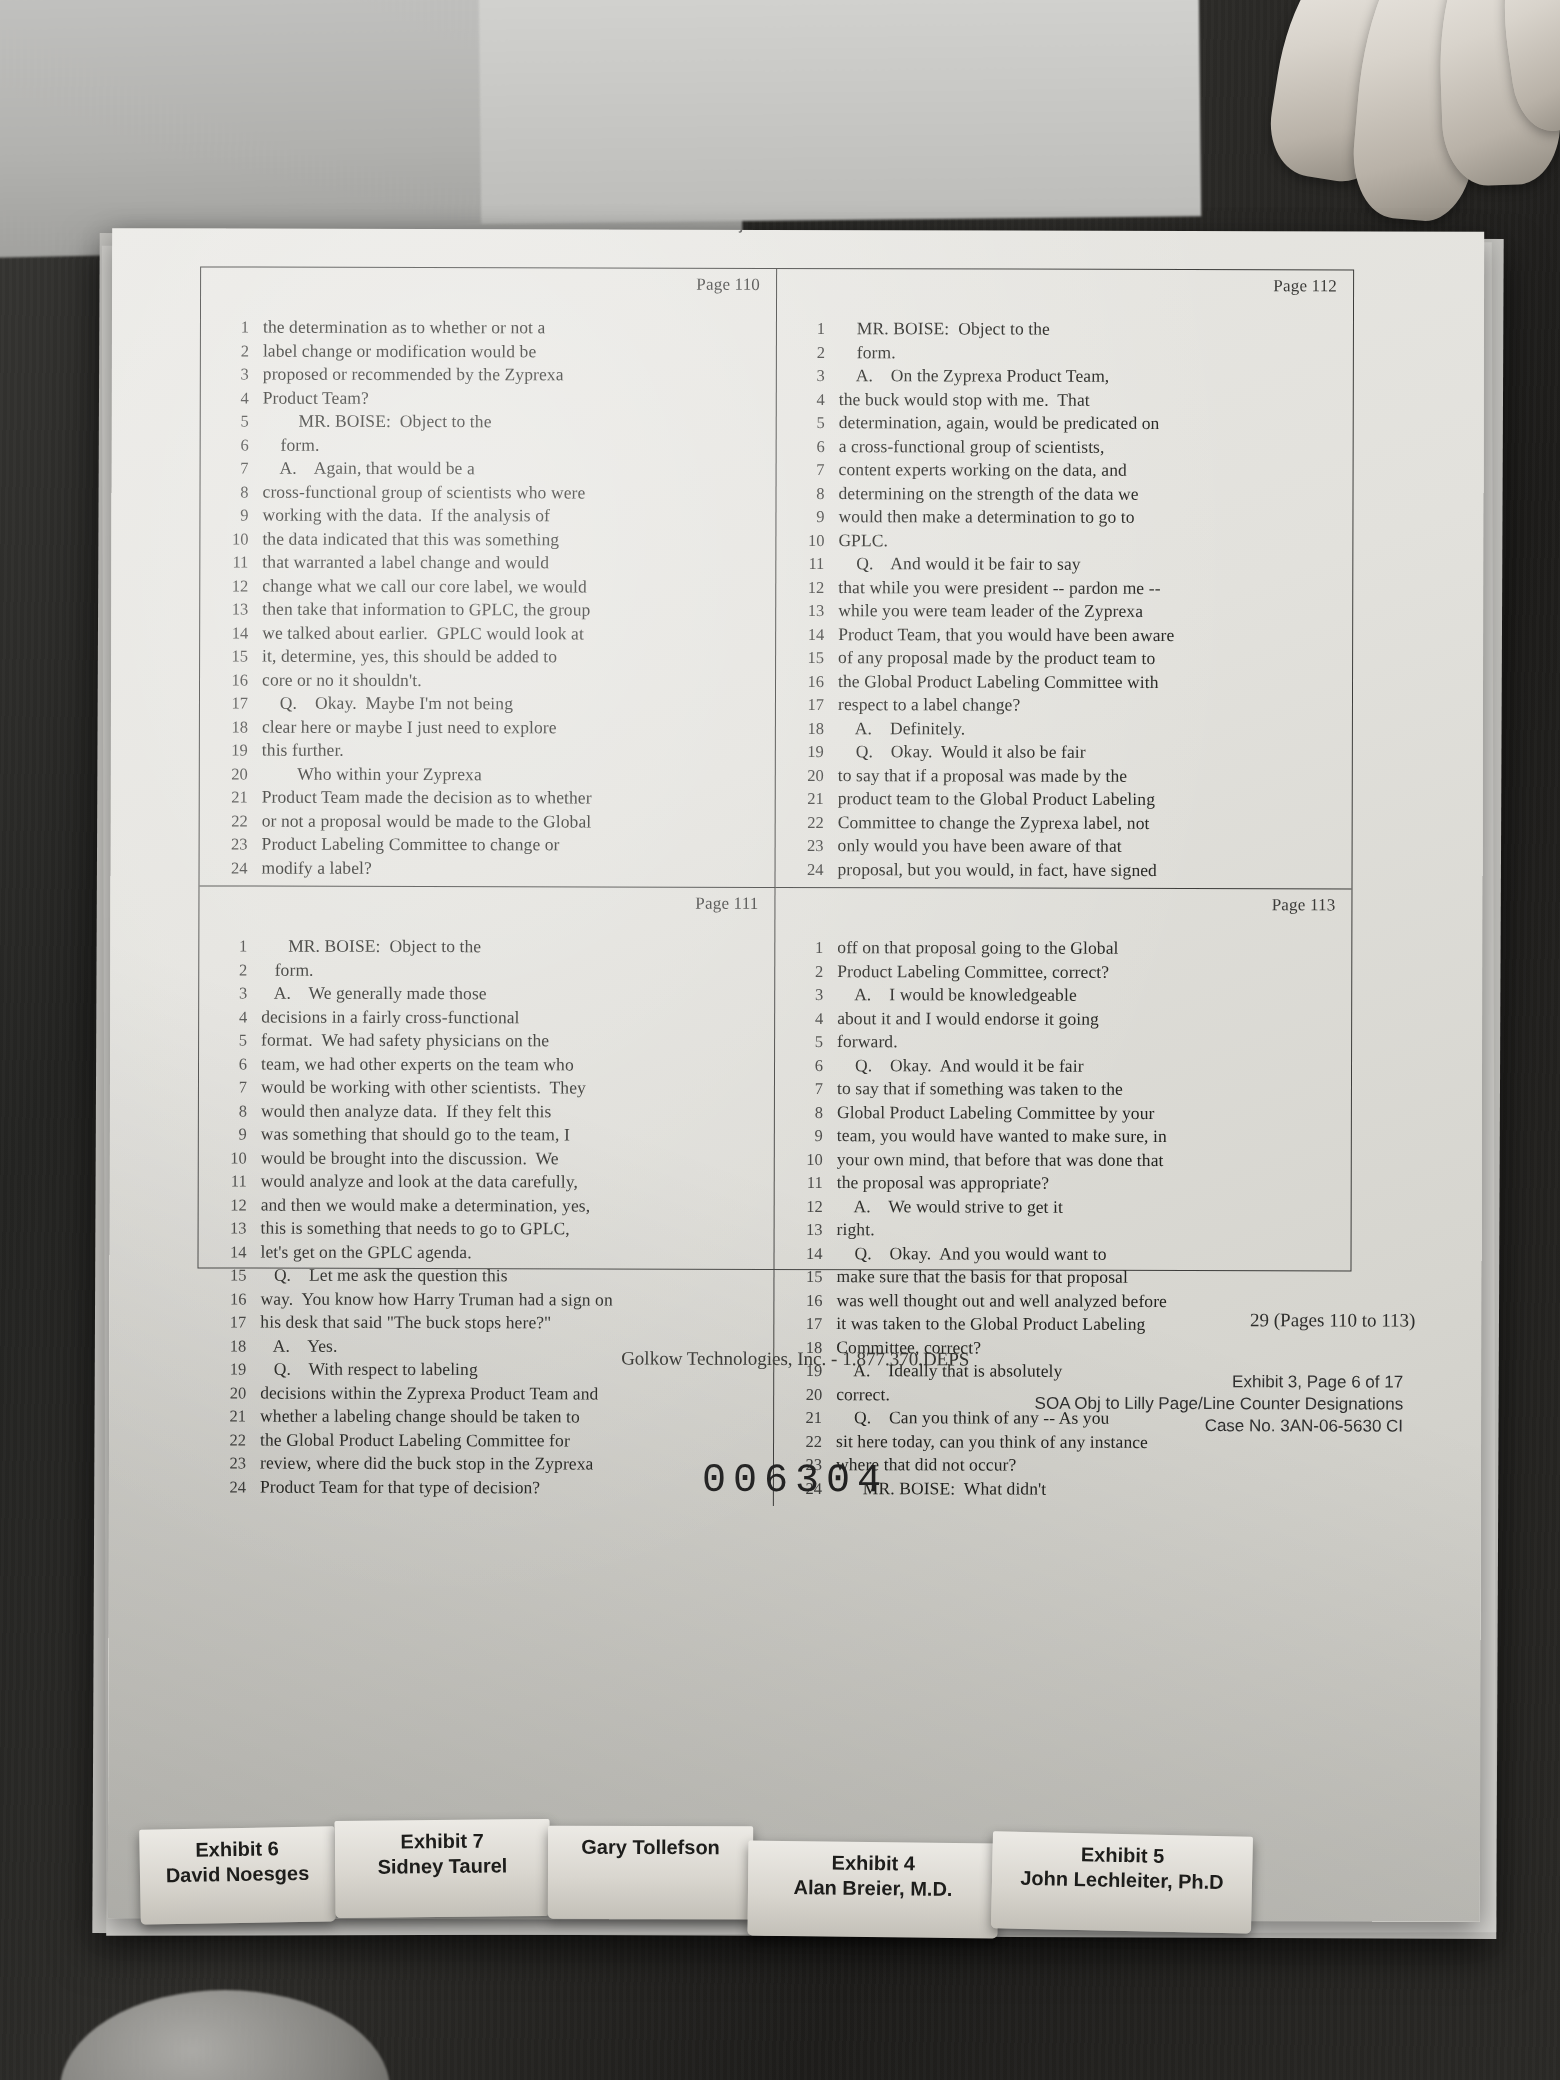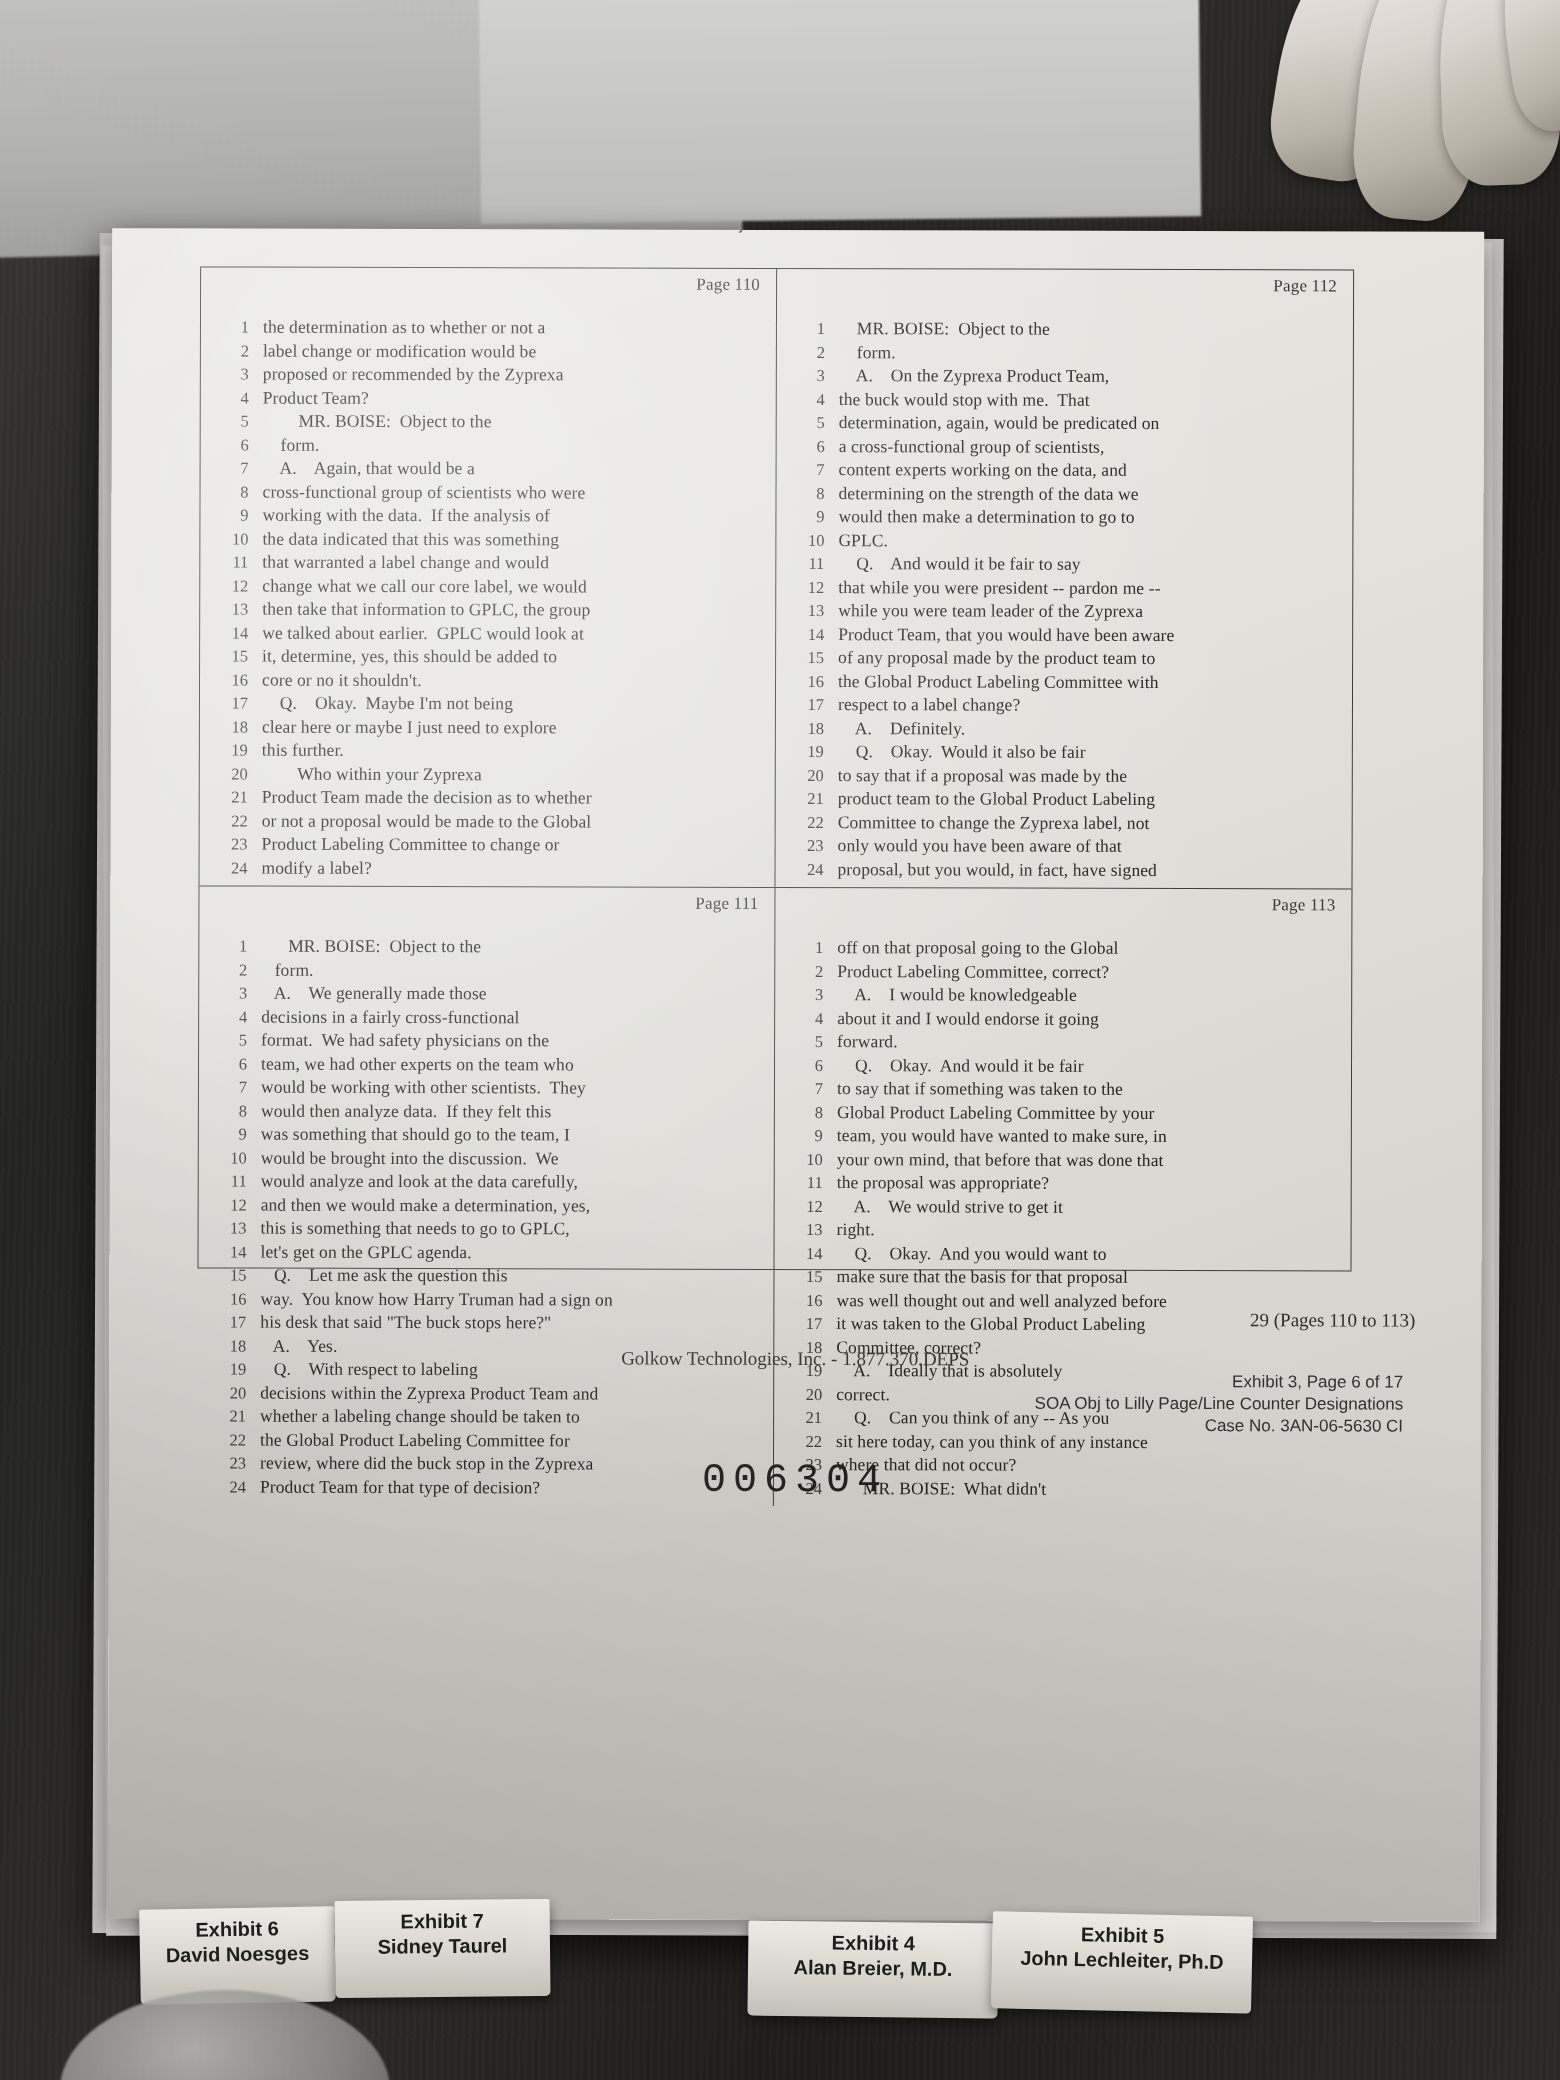--- a/index.html
+++ b/index.html
@@ -112,21 +112,21 @@
   .stampblock{
     position:absolute;right:78px;top:1140px;text-align:right;
     font-family:"Liberation Sans", sans-serif;font-size:17px;color:#303030;line-height:22px;
   }
   .bates{
     position:absolute;left:0;right:0;top:1228px;text-align:center;
     font-family:"Liberation Mono", monospace;font-size:40px;letter-spacing:7px;color:#232323;
   }
 
   
-  .tabs{position:absolute;left:130px;top:1860px;width:1400px;height:160px;}
+  .tabs{position:absolute;left:130px;top:1780px;width:1400px;height:160px;}
   .tab{
     position:absolute;background:linear-gradient(180deg,#eceae5 0%,#d9d6cf 55%,#c3c0b8 100%);
     border-radius:2px 2px 5px 5px;
     box-shadow:0 5px 12px rgba(0,0,0,.45);
     font-family:"Liberation Sans", sans-serif;
     color:#1d1d1b;text-align:center;padding-top:9px;
   }
   .tab .t1{font-weight:bold;font-size:20px;line-height:25px;}
   .tab .t2{font-weight:bold;font-size:20px;line-height:25px;}
   .tb1{left:10px;top:48px;width:195px;height:86px;transform:rotate(-1deg);}
@@ -592,20 +592,24 @@
 
 <div class="tabs">
   <div class="tab tb1">
     <div class="t1">Exhibit 6</div>
     <div class="t2">David Noesges</div>
   </div>
   <div class="tab tb2">
     <div class="t1">Exhibit 7</div>
     <div class="t2">Sidney Taurel</div>
   </div>
+  <div class="tab tb3">
+    <div class="t1"></div>
+    <div class="t2">Gary Tollefson</div>
+  </div>
   <div class="tab tb4">
     <div class="t1">Exhibit 4</div>
     <div class="t2">Alan Breier, M.D.</div>
   </div>
   <div class="tab tb5">
     <div class="t1">Exhibit 5</div>
     <div class="t2">John Lechleiter, Ph.D</div>
   </div>
 </div>
 

